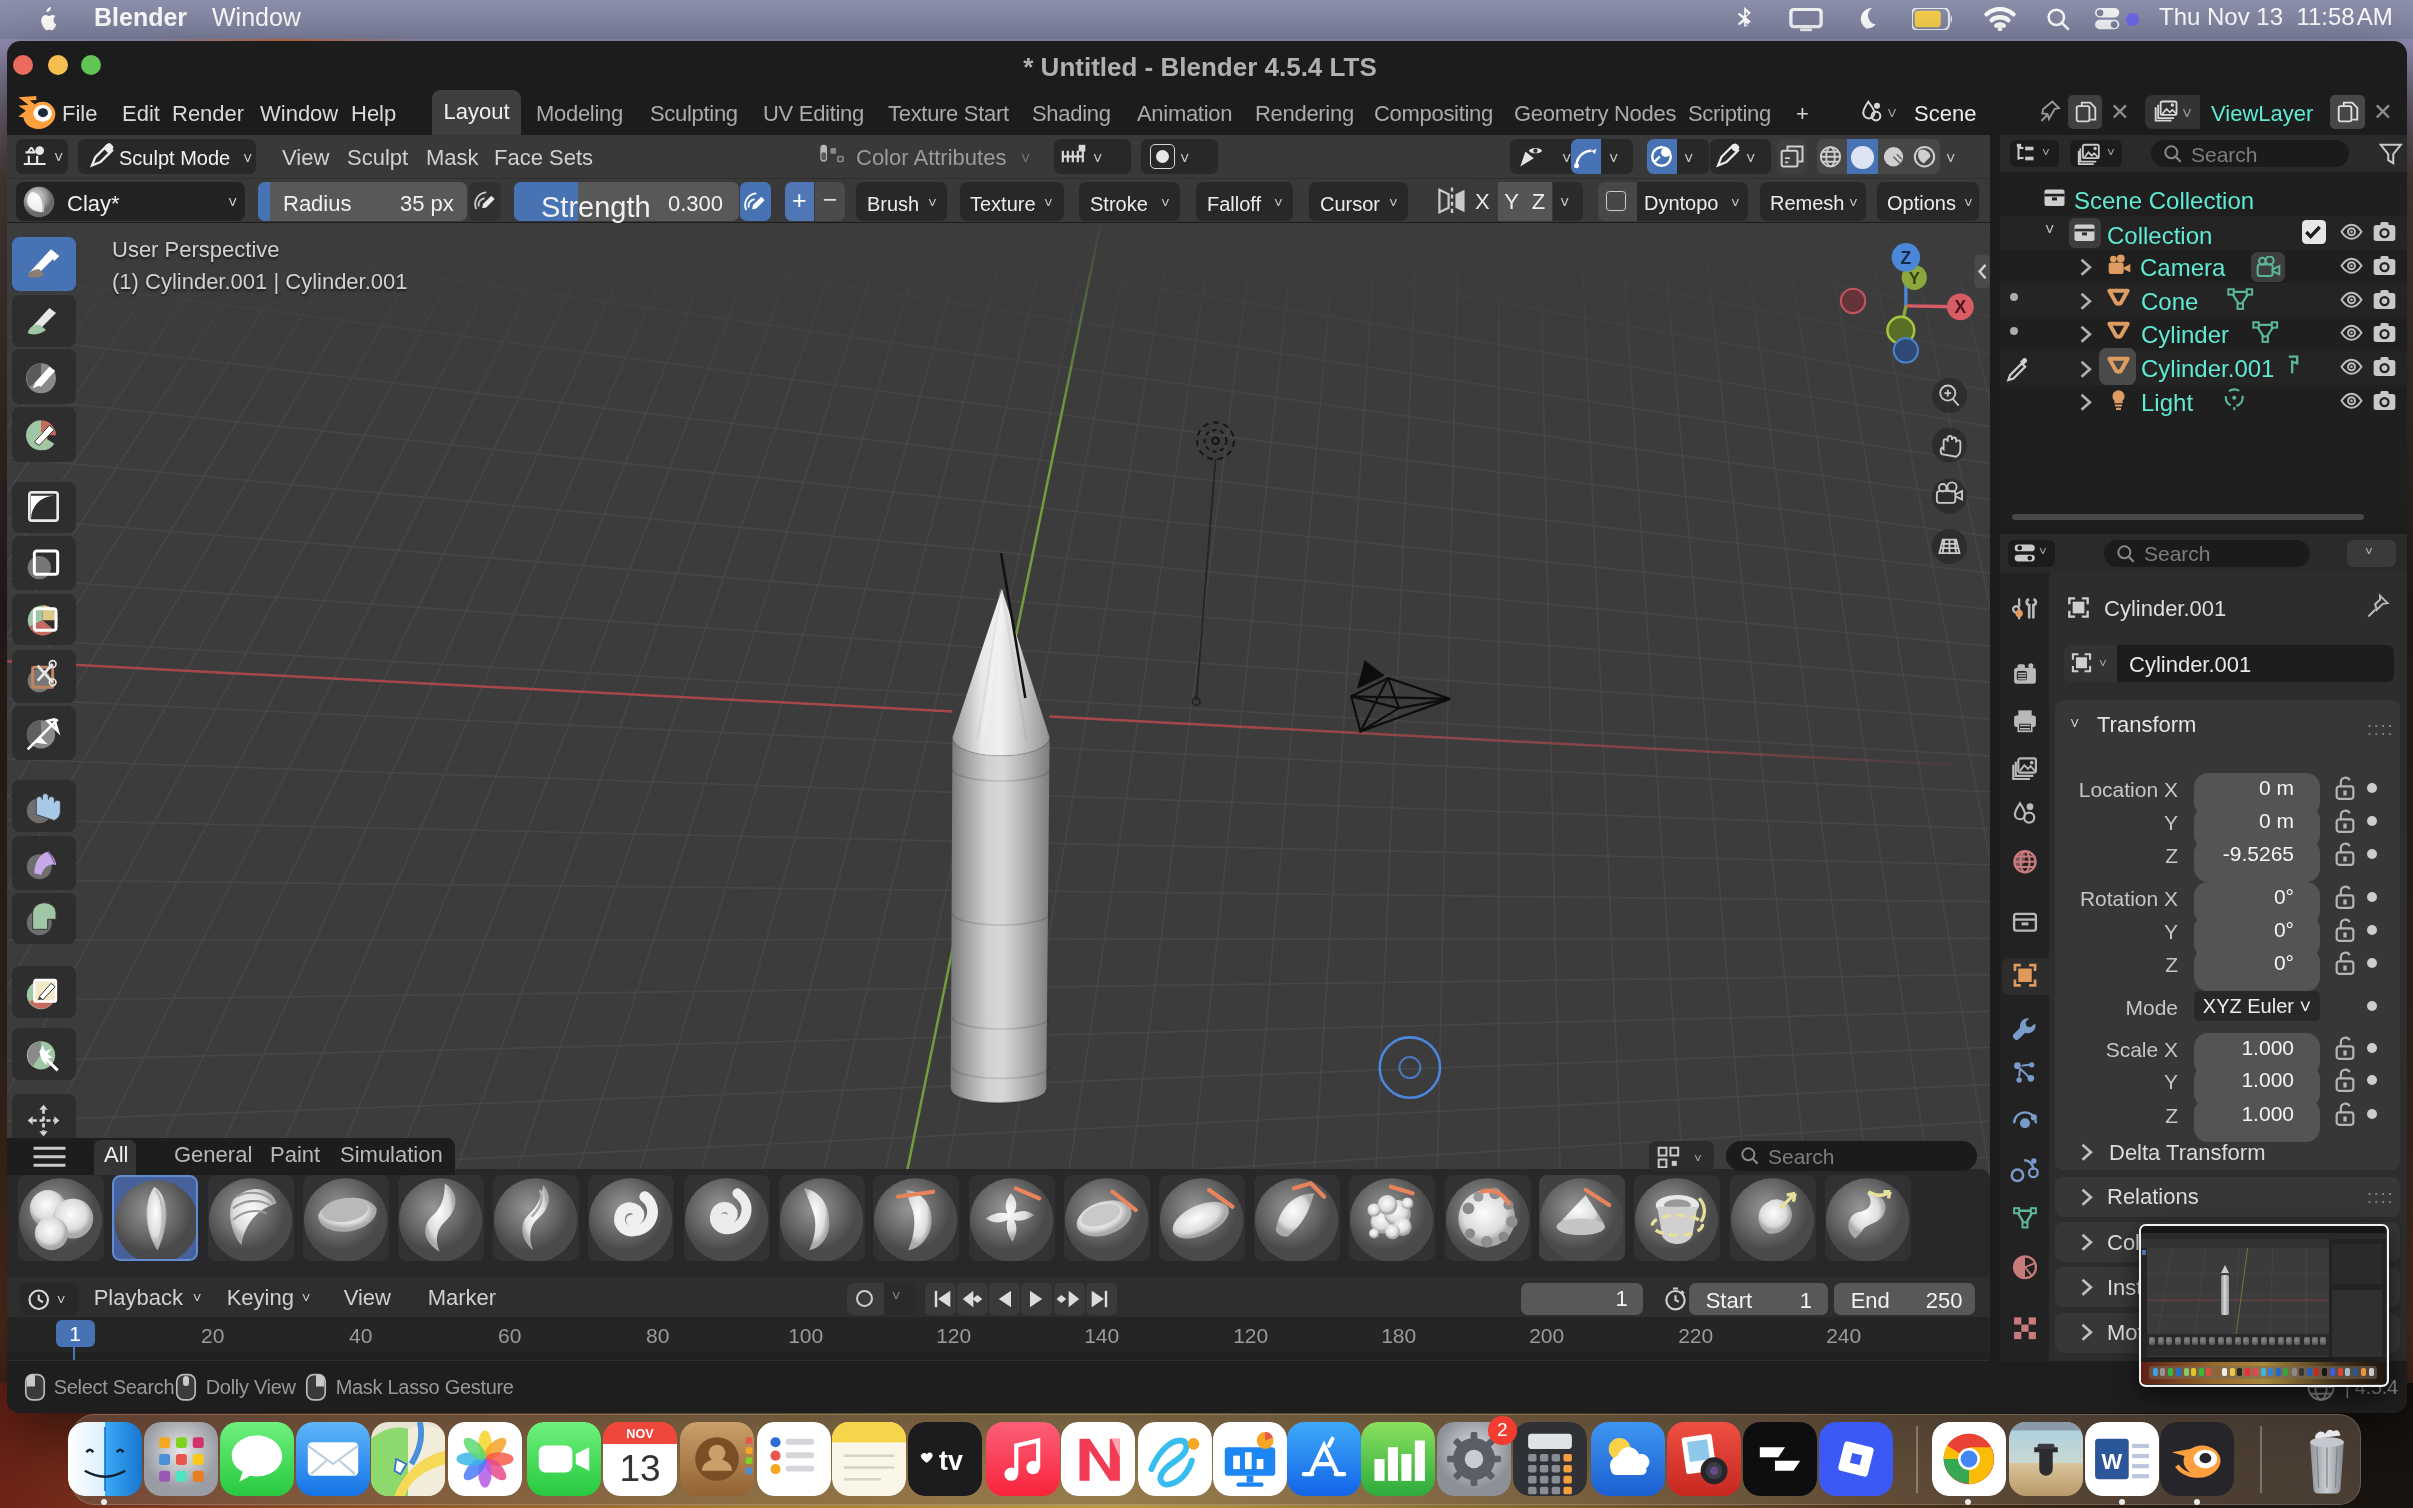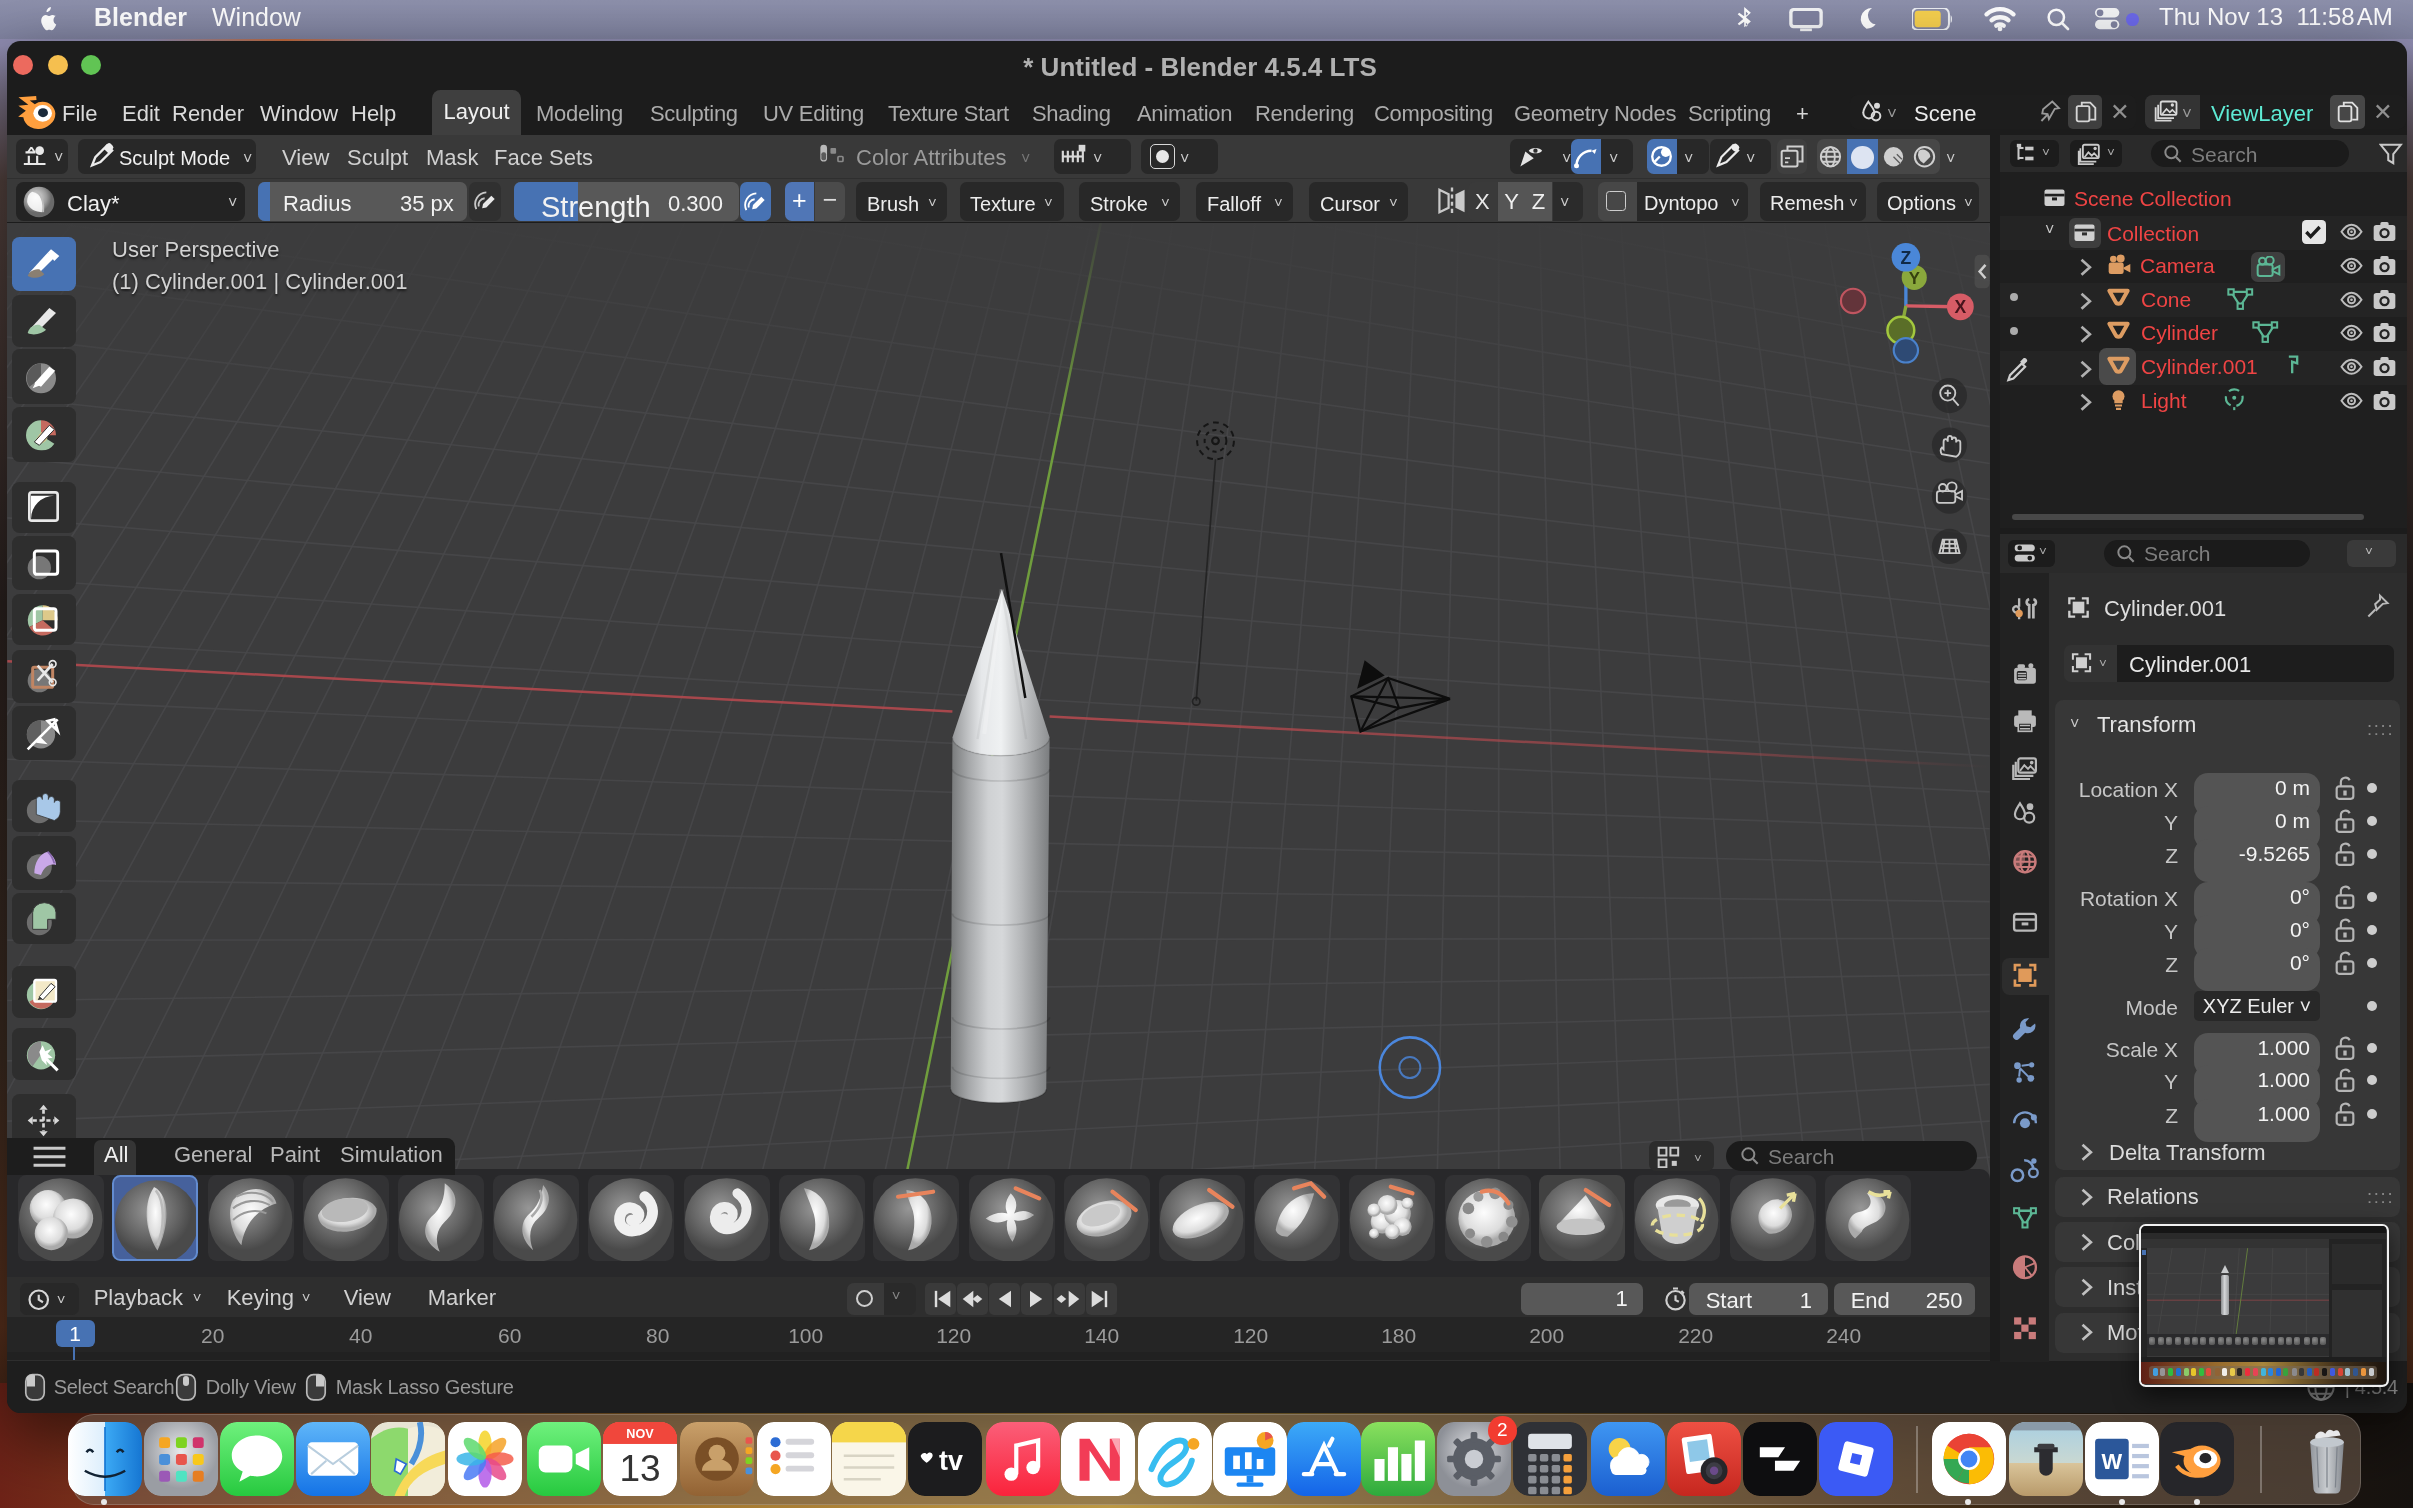--- a/index.html
+++ b/index.html
@@ -29,28 +29,28 @@
 #shelf{position:absolute;left:6.7px;top:1169px;width:1983px;height:108px;background:#28282a;border-radius:0 10px 0 0}
 .thumb{position:absolute;top:1175px;width:86px;height:86px;border-radius:8.4px;overflow:hidden;background:#323234}
 .stab{position:absolute;top:1142px;font-size:22px;color:#b8b8b8}
 #tline{position:absolute;left:6.7px;top:1277px;width:1983px;height:84px;background:#2e2e2e}
 #ruler{position:absolute;left:0px;top:40px;width:1983px;height:35px;background:#252525}
 .fnum{position:absolute;top:6.7px;font-size:21px;color:#9b9b9b;transform:translateX(-50%)}
 #stat{position:absolute;left:6.7px;top:1361px;width:2400px;height:52px;background:#1e1e1e;border-radius:0 0 13.4px 13.4px}
 .stxt{position:absolute;top:15px;font-size:20px;color:#999;letter-spacing:-0.3px}
 #outliner{position:absolute;left:2000px;top:135px;width:407px;height:393px;background:#1f1f1f}
 #outhdr{position:absolute;left:0;top:0;width:407px;height:37px;background:#2a2a2a}
-.orow{position:absolute;left:0;width:407px;height:34px;font-size:21px;color:#ef4444}
+.orow{position:absolute;left:0;width:407px;height:34px;font-size:24px;color:#5eead4}
 #props{position:absolute;left:2000px;top:534px;width:407px;height:827px;background:#2d2d2d}
 #phdr{position:absolute;left:0;top:0;width:407px;height:39px;background:#2a2a2a}
 #ptabs{position:absolute;left:0;top:39px;width:49px;height:789px;background:#222222}
 .pnl{position:absolute;left:55px;width:345px;background:#373737;border-radius:8.4px}
 .plab{position:absolute;font-size:21px;color:#c6c6c6;text-align:right}
 .pfld{position:absolute;left:194px;width:126px;height:43px;background:#545454;border-radius:14px;
- color:#f4f4f4;font-size:21px;text-align:right;line-height:30px;padding-right:10px}
+ color:#f4f4f4;font-size:21px;text-align:right;line-height:30px;padding-right:26px}
 .lock{position:absolute;left:334px;width:22px;height:30px}
 .adot{position:absolute;left:367px;width:10px;height:10px;border-radius:50%;background:#cdcdcd;margin-top:10px}
 #dock{position:absolute;left:72px;top:1414px;width:2289px;height:91px;background:rgba(118,100,85,.52);
  border-radius:22px;border:0.8px solid rgba(255,255,255,.18)}
 .dk{position:absolute;top:1422px;width:74px;height:74px;border-radius:17px;overflow:hidden}
 .ddot{position:absolute;top:1499px;width:5.9px;height:5.9px;border-radius:50%;background:#e8e8e8}
 #shot{position:absolute;left:2139px;top:1224px;width:250px;height:163px;background:#3a3a3a;border:2.5px solid #f0f0f0;
  border-radius:6.7px;box-shadow:0 8.4px 25px rgba(0,0,0,.6);overflow:hidden;z-index:50}
 </style></head><body>
 <div id="wall"></div><div id="wallbot"></div>

